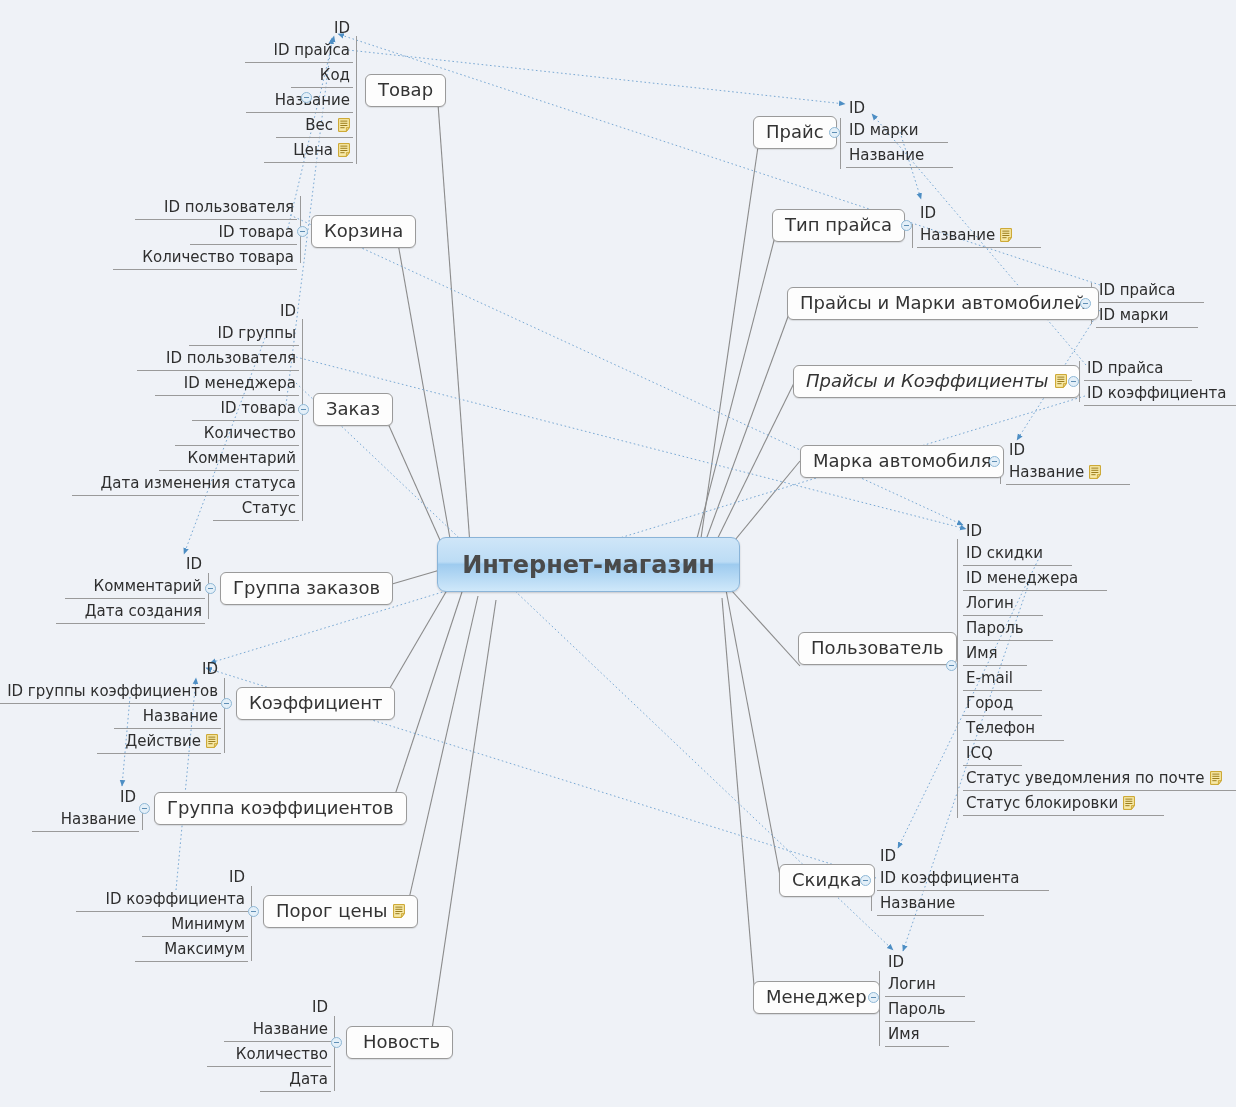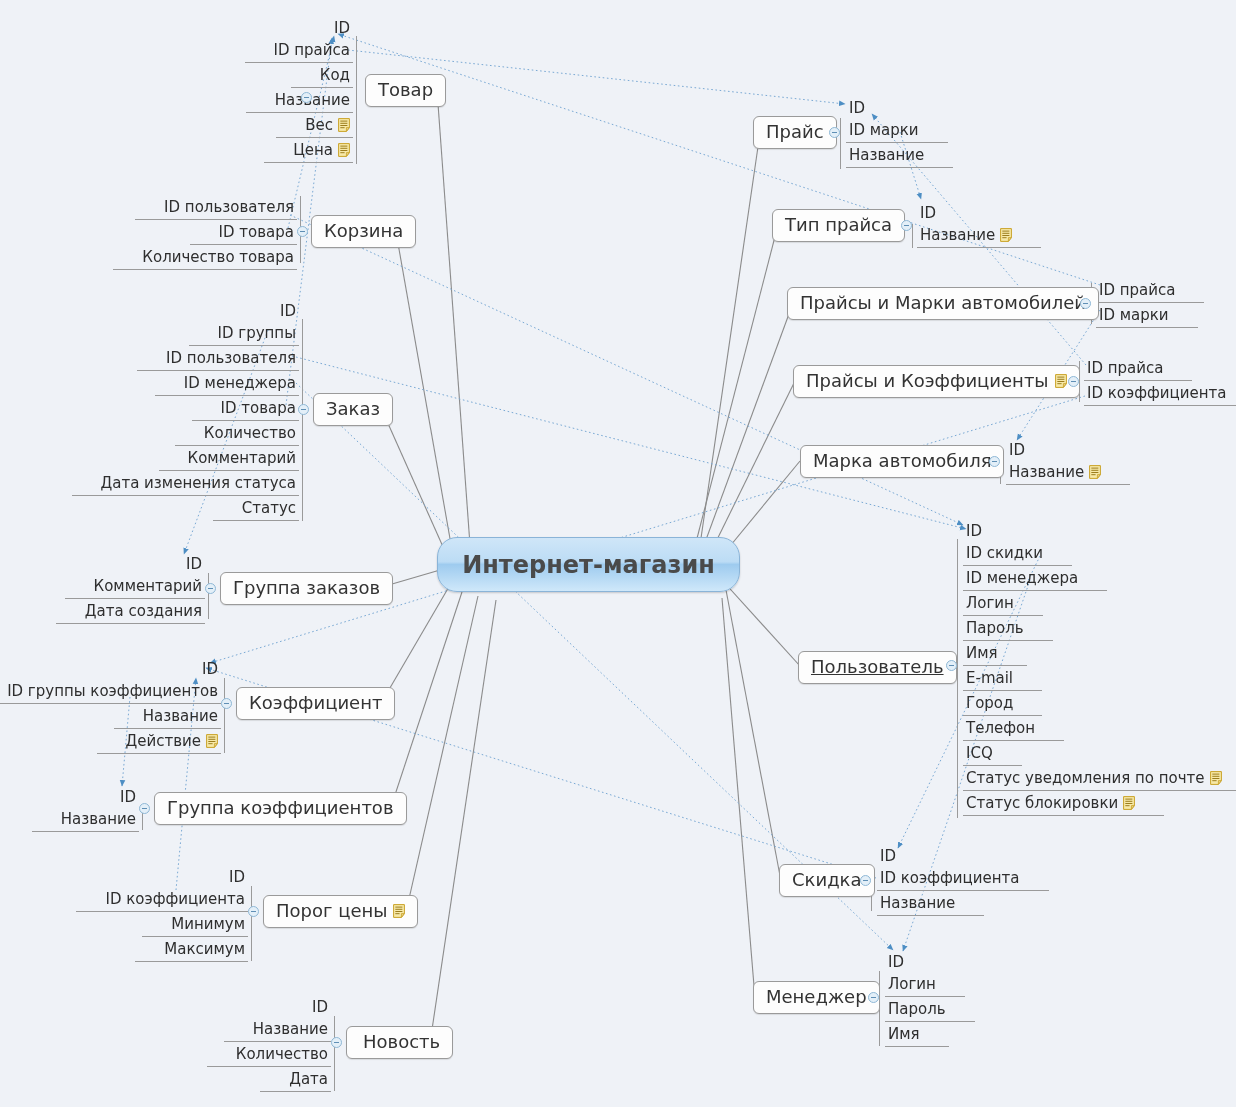--- a/index.html
+++ b/index.html
@@ -15,21 +15,21 @@
     background: #eff2f7;
     overflow: hidden;
   }
   #edges { position: absolute; left: 0; top: 0; width: 1236px; height: 1107px; }
 
   
   .root-node {
     position: absolute;
     display: flex; align-items: center; justify-content: center;
     border: 1px solid #8ab4d8;
-    border-radius: 20px;
+    border-radius: 9px;
     background: linear-gradient(to bottom, #cfe6f8 0%, #bcdcf5 45%, #9ecbef 50%, #cfe8fa 100%);
     box-shadow: 0 1px 2px rgba(0,0,0,0.18);
     color: #4a4a4a;
     font-weight: bold;
     font-size: 24px;
     white-space: nowrap;
     z-index: 6;
   }
 
   
@@ -472,21 +472,21 @@
   <div class="spine" style="left:1091px; top:283px; height:41px;"></div>
   <div class="attrs right" style="left:1096px; top:278px;">
     <div class="attr">
         <span>ID прайса</span>
       </div>
     <div class="attr">
         <span>ID марки</span>
       </div>
   </div>
 
-  <div class="node" style="left:793px; top:365px;">
+  <div class="node" style="left:793px; top:365px;font-style:italic;">
     <span class="label">Прайсы и Коэффициенты</span>
     <span class="note-icon">
         <svg viewBox="0 0 12 14" width="12" height="14">
           <path d="M0.6 0.6 H11.4 V9.6 L8.4 13.4 H0.6 Z" fill="#f7e9a8" stroke="#c9a227" stroke-width="1"></path>
           <path d="M8.4 13.4 V9.6 H11.4 Z" fill="#e8d285" stroke="#c9a227" stroke-width="0.8"></path>
           <g stroke="#9c7d1d" stroke-width="1">
             <line x1="2.3" y1="3.1" x2="9.4" y2="3.1"></line>
             <line x1="2.3" y1="5.3" x2="9.4" y2="5.3"></line>
             <line x1="2.3" y1="7.5" x2="9.4" y2="7.5"></line>
             <line x1="2.3" y1="9.7" x2="6.6" y2="9.7"></line>
@@ -524,21 +524,21 @@
               <line x1="2.3" y1="3.1" x2="9.4" y2="3.1"></line>
               <line x1="2.3" y1="5.3" x2="9.4" y2="5.3"></line>
               <line x1="2.3" y1="7.5" x2="9.4" y2="7.5"></line>
               <line x1="2.3" y1="9.7" x2="6.6" y2="9.7"></line>
             </g>
           </svg>
         </span>
       </div>
   </div>
 
-  <div class="node" style="left:798px; top:651px;text-decoration:underline;">
+  <div class="node" style="left:798px; top:632px;">
     <span class="label">Пользователь</span>
   </div>
   <div class="toggle" style="left:946px; top:660px;"></div>
   <div class="spine" style="left:957px; top:539px; height:279px;"></div>
   <div class="attrs right" style="left:963px; top:519px;">
     <div class="attr plain">
         <span>ID</span>
       </div>
     <div class="attr">
         <span>ID скидки</span>

